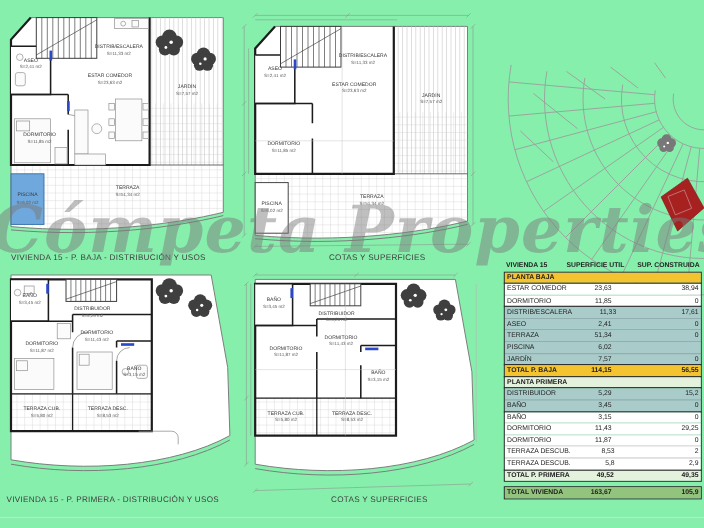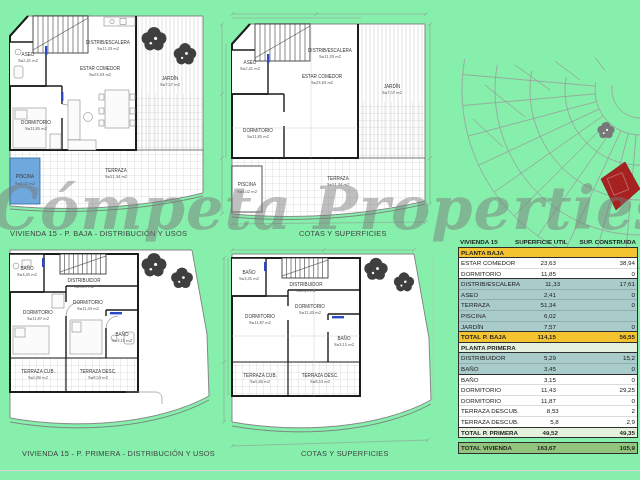--- a/index.html
+++ b/index.html
@@ -291,21 +291,21 @@
     <text class="rname" x="96" y="62">DORMITORIO</text>
     <text class="rarea" x="96" y="68">S=11,43 m2</text>
     <text class="rname" x="130" y="94">BAÑO</text>
     <text class="rarea" x="130" y="100">S=3,15 m2</text>
     <text class="rname" x="46" y="131">TERRAZA CUB.</text>
     <text class="rarea" x="46" y="137">S=5,80 m2</text>
     <text class="rname" x="106" y="131">TERRAZA DESC.</text>
     <text class="rarea" x="106" y="137">S=8,53 m2</text>
   </svg>
 
-  <div class="caption" style="left:22px;top:449px">VIVIENDA 15 - P. PRIMERA - DISTRIBUCIÓN Y USOS</div>
+  <div class="caption" style="left:6px;top:449px">VIVIENDA 15 - P. PRIMERA - DISTRIBUCIÓN Y USOS</div>
   <div class="caption" style="left:301px;top:449px">COTAS Y SUPERFICIES</div>
 
   <div class="stable">
     <div class="srow thead">
       <span class="c1">VIVIENDA 15</span>
       <span class="c2">SUPERFICIE UTIL</span>
       <span class="c3">SUP. CONSTRUIDA</span>
     </div>
     <div class="grp">
       <div class="srow r-gold">

